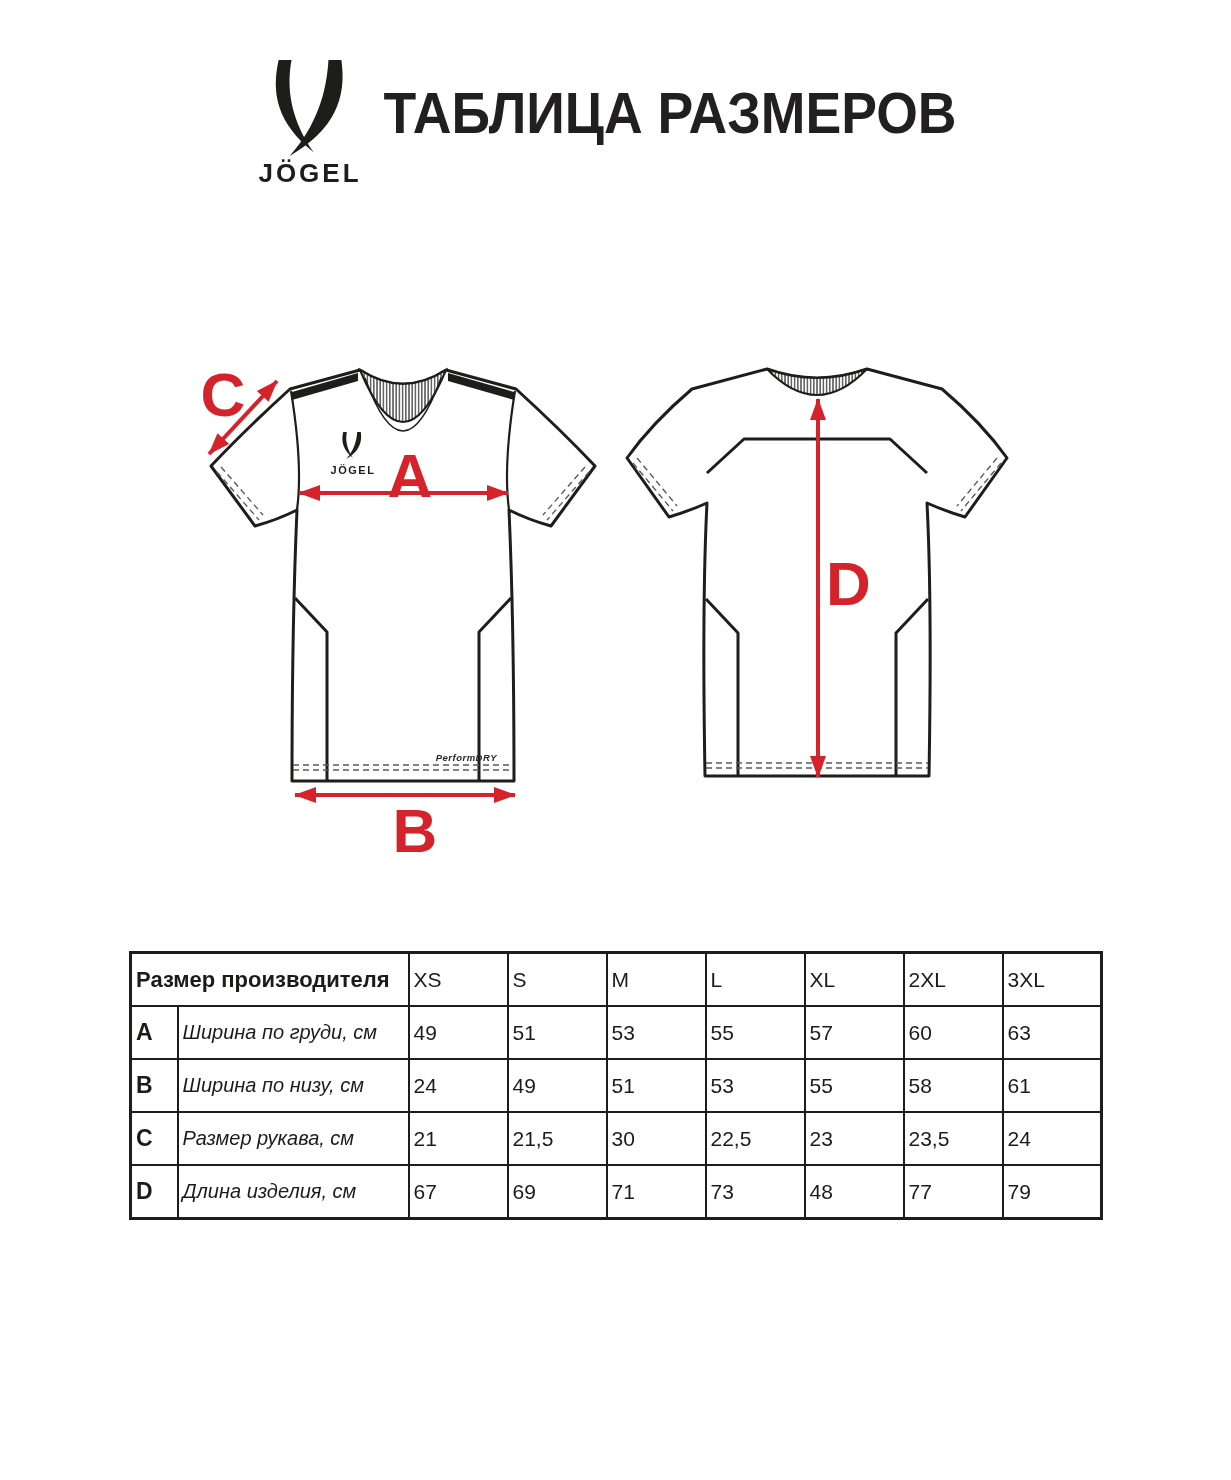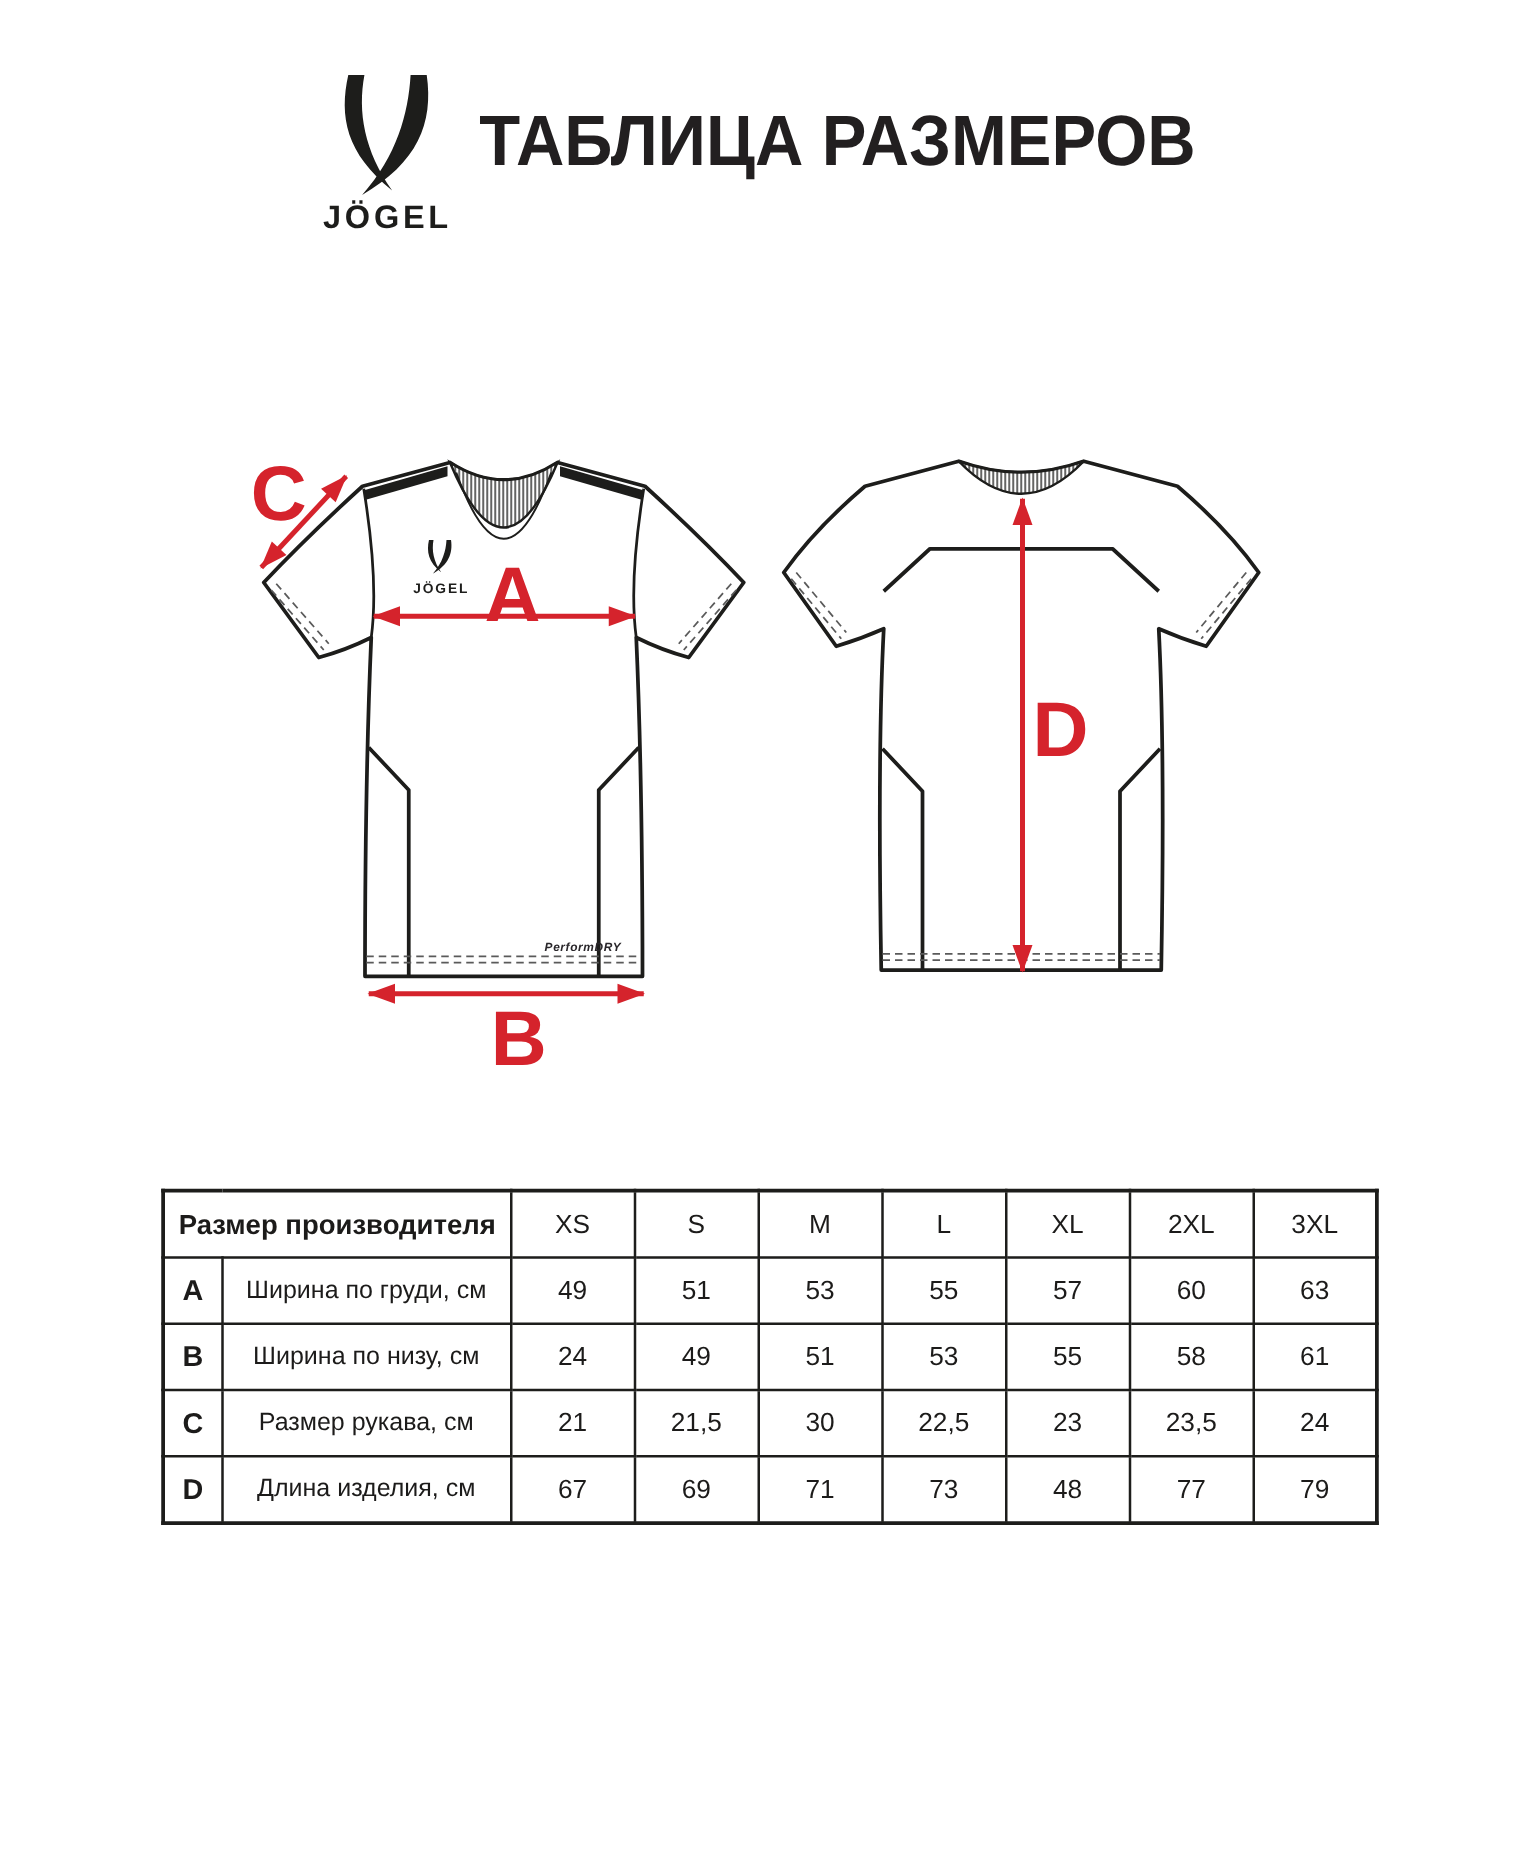--- a/index.html
+++ b/index.html
@@ -40,30 +40,30 @@
   .fabric{font-family:"Liberation Sans",sans-serif;font-style:italic;font-weight:bold;font-size:9.5px;fill:#29262a;letter-spacing:.5px;}
   .hidden-defs{position:absolute;width:0;height:0;overflow:hidden;}
   
   .size-table{
     position:absolute;left:129px;top:951px;width:971px;
     border-collapse:collapse;table-layout:fixed;
     color:#1c1b1a;
   }
   .size-table td{
     border:2px solid var(--line);
-    height:49px;text-align:center;vertical-align:middle;
+    height:49px;vertical-align:middle;
     padding:1px 4px;
   }
   .size-table{border:3px solid var(--line);}
   .c-letter{width:47px;}
   .c-desc{width:231px;}
   .c-size{width:99px;}
   td.hd{font-weight:bold;font-size:22px;}
   td.letter{font-weight:bold;font-size:23px;}
-  td.desc{font-size:20px;}
+  td.desc{font-size:20px;font-style:italic;}
   td.val{font-size:21px;margin-top:35px;}
 </style>
 </head>
 <body>
 
 <div class="page">
 
   <svg class="hidden-defs" aria-hidden="true">
     <defs>
       <symbol id="jlogo" viewBox="0 0 100 104">

